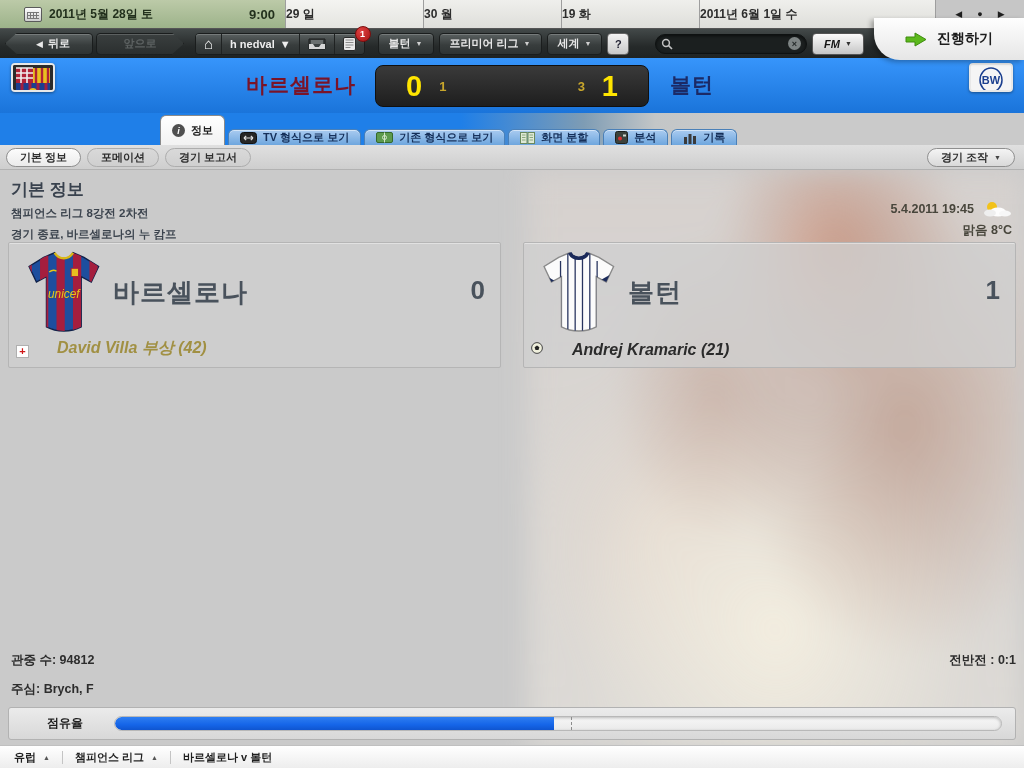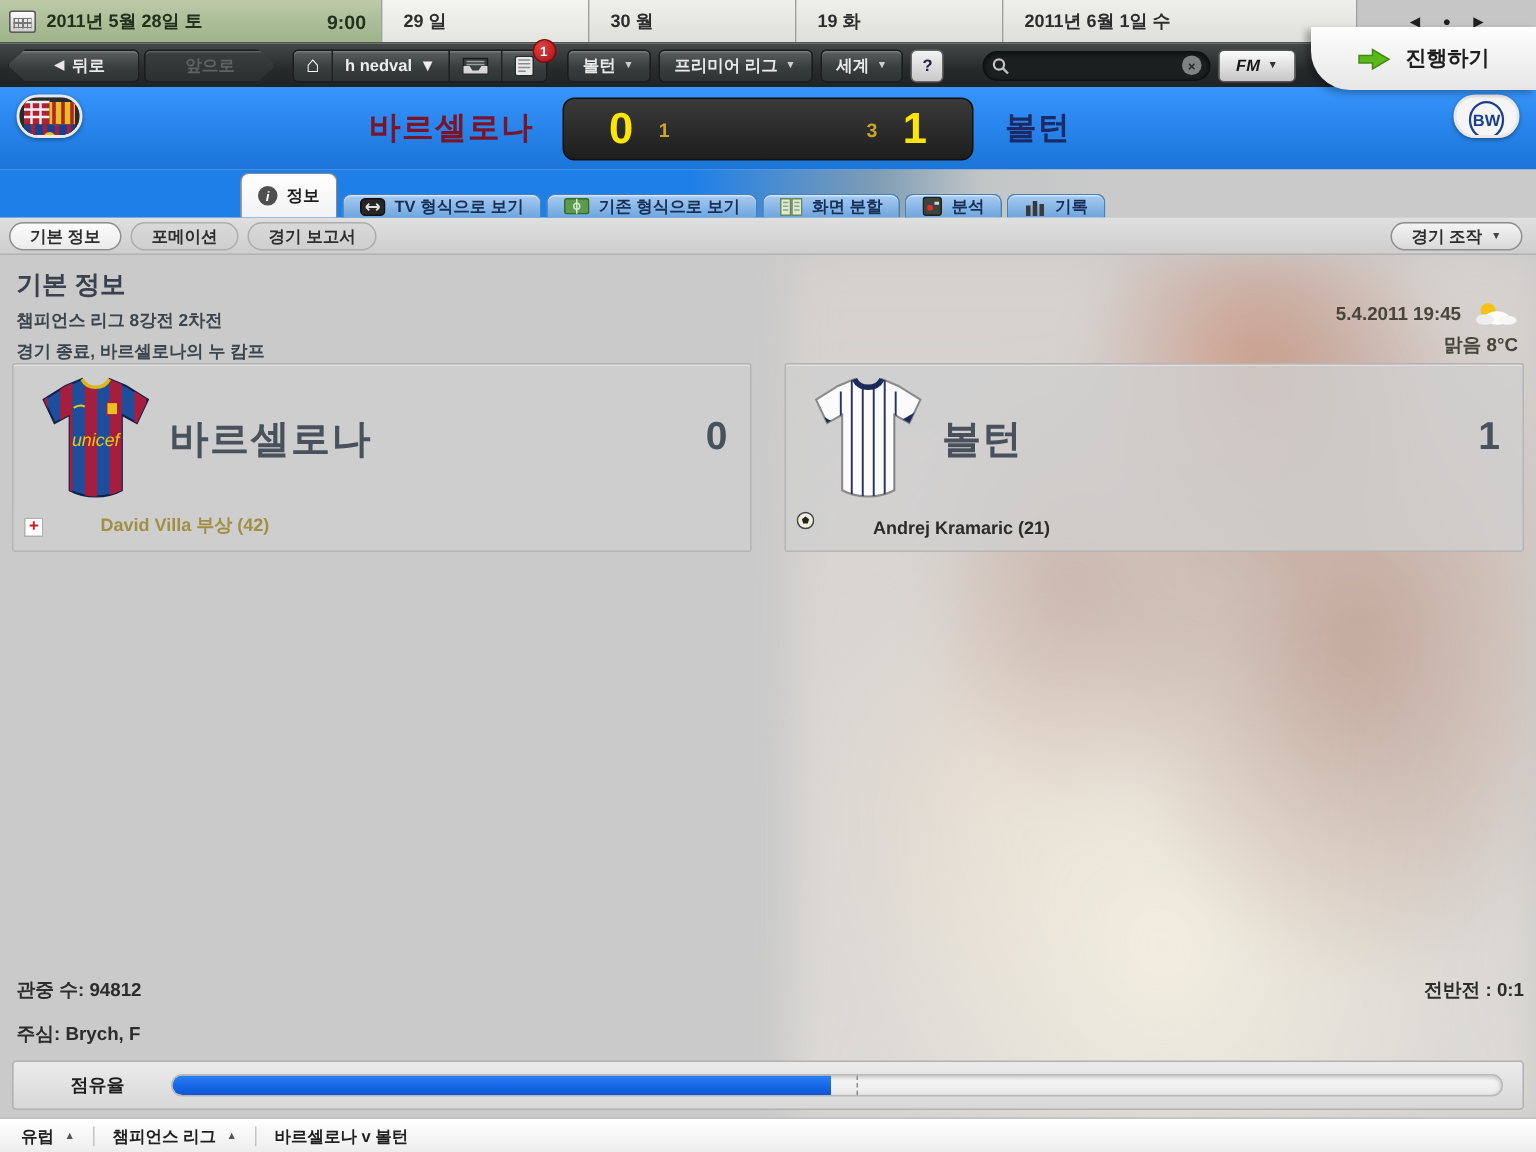--- a/index.html
+++ b/index.html
@@ -4,22 +4,22 @@
 <style>
   html,body{margin:0;padding:0;background:#888;}
   *{box-sizing:border-box;}
   .screen{
     position:relative;width:1024px;height:768px;overflow:hidden;
     font-family:"Liberation Sans","DejaVu Sans",sans-serif;
     background:#cacaca;
   }
   
   .datebar{height:28px;display:flex;background:#c9c9c9;font-size:12px;font-weight:bold;color:#2d2d2d;}
-  .date-cell{display:flex;align-items:center;border-right:1px solid #9e9e9e;background:linear-gradient(#efefec,#dededa);padding-left:14px;}
-  .date-cell.current{width:255px;background:linear-gradient(#bccaa8,#9db38a);color:#22301c;padding-left:6px;gap:7px;}
+  .date-cell{display:flex;align-items:center;border-right:1px solid #9e9e9e;background:linear-gradient(#efefec,#dededa);}
+  .date-cell.current{width:286px;background:linear-gradient(#bccaa8,#9db38a);color:#22301c;padding-left:24px;gap:7px;}
   .date-cell.d1{width:138px;background:linear-gradient(#f4f4f1,#e4e4e0);}
   .date-cell.d2{width:138px;}
   .date-cell.d3{width:138px;}
   .date-cell.d4{width:236px;}
   .cur-time{margin-left:auto;margin-right:10px;font-size:13px;}
   .date-nav{flex:1;display:flex;align-items:center;justify-content:center;gap:15px;background:#c6c6c6;font-size:9px;color:#1e1e1e;}
   .date-nav span{cursor:default;}
   .cal-icon{width:18px;height:15px;background:linear-gradient(#fdfdfd,#cfcfcf);border:1px solid #5a5a5a;border-radius:2px;display:flex;align-items:flex-end;justify-content:center;padding-bottom:2px;}
   .cal-grid{width:12px;height:7px;background:
      repeating-linear-gradient(90deg,#777 0 1px,transparent 1px 3px),
@@ -47,21 +47,21 @@
   .clear-glyph{width:13px;height:13px;border-radius:50%;background:#7e8484;color:#23282
 8;font-size:9px;font-weight:bold;display:flex;align-items:center;justify-content:center;color:#232828;}
   .fm-btn{background:linear-gradient(#fbfbfb,#c6c6c6);color:#161616;border:1px solid #555;width:52px;font-style:italic;margin-right:160px;}
   .fm-btn .dd{color:#333;}
   .continue-panel{position:absolute;right:0;top:-11px;width:150px;height:42px;z-index:5;
     background:linear-gradient(#fefefe,#e6e6e6);border-bottom-left-radius:26px;
     display:flex;align-items:center;justify-content:center;gap:10px;box-shadow:-3px 2px 5px rgba(0,0,0,.3);}
   .continue-label{font-size:14px;font-weight:bold;color:#1d1d1d;}
   
   .match-header{position:relative;height:55px;background:linear-gradient(#3795fb,#1a74da);}
-  .crest{position:absolute;top:5px;width:44px;height:29px;border-radius:17px;border:2px solid #e8e8e8;box-shadow:0 1px 3px rgba(0,0,0,.4);overflow:hidden;}
+  .crest{position:absolute;top:5px;width:44px;height:29px;border-radius:4px;border:2px solid #e8e8e8;box-shadow:0 1px 3px rgba(0,0,0,.4);overflow:hidden;}
   .crest.left{left:11px;background:#222;}
   .crest.right{right:11px;background:#f4f4f4;}
   .hname{position:absolute;left:60px;top:13px;width:296px;text-align:right;font-size:21px;font-weight:bold;color:var(--home-name,#7a1428);letter-spacing:1px;}
   .aname{position:absolute;left:670px;top:13px;font-size:21px;font-weight:bold;color:var(--away-name,#1b2a66);letter-spacing:1px;}
   .score-box{position:absolute;left:375px;top:7px;width:274px;height:42px;border-radius:8px;
     background:linear-gradient(#3a3a3a,#1e1e1e);border:1px solid #101010;display:flex;align-items:center;justify-content:space-between;padding:0 30px;}
   .sgrp{display:flex;align-items:center;gap:17px;}
   .sbig{font-size:29px;font-weight:bold;color:var(--score-yellow,#ffe500);line-height:1;}
   .ssmall{font-size:13px;font-weight:bold;color:var(--agg-yellow,#c8a62c);line-height:1;}
   
@@ -97,21 +97,21 @@
   .meta{position:absolute;right:12px;top:30px;text-align:right;z-index:1;font-size:12.5px;font-weight:bold;color:#48463c;}
   .meta .row1{display:flex;align-items:center;gap:6px;justify-content:flex-end;text-align:right;}
   .meta .row2{margin-top:4px;}
   .panels{position:absolute;left:8px;right:8px;top:72px;height:126px;display:flex;gap:22px;z-index:1;}
   .panel{flex:1;position:relative;background:rgba(207,207,207,.78);border:1px solid #b5b5b5;border-radius:2px;box-shadow:inset 0 1px 0 rgba(255,255,255,.4);}
   .jersey{position:absolute;left:7px;top:7px;}
   .team-name{position:absolute;left:104px;top:32px;font-size:26px;font-weight:bold;color:#49525c;letter-spacing:1px;}
   .team-score{position:absolute;right:15px;top:32px;font-size:26px;font-weight:bold;color:#49525c;}
   .note-icon{position:absolute;left:7px;bottom:9px;}
   .inj{width:13px;height:13px;background:#fff;border:1px solid #b0b0b0;color:#d01818;font-size:11px;font-weight:bold;display:flex;align-items:center;justify-content:center;line-height:1;}
-  .note-text{position:absolute;left:58px;bottom:8px;font-size:12px;font-weight:bold;}
+  .note-text{position:absolute;left:48px;bottom:8px;font-size:16px;font-weight:bold;font-style:italic;}
   .note-home{color:var(--injury-note,#a19043);}
   .note-away{color:#2b2b2b;}
   .attendance{position:absolute;left:11px;top:482px;font-size:12.5px;font-weight:bold;color:#2d2d2d;z-index:1;}
   .referee{position:absolute;left:11px;top:511px;font-size:12.5px;font-weight:bold;color:#2d2d2d;z-index:1;}
   .halftime{position:absolute;right:8px;top:482px;font-size:12.5px;font-weight:bold;color:#2d2d2d;z-index:1;}
   .poss-panel{position:absolute;left:8px;right:8px;top:537px;height:33px;z-index:1;
     background:linear-gradient(#ebebeb,#d8d8d8);border:1px solid #b2b2b2;border-radius:3px;display:flex;align-items:center;}
   .poss-label{padding-left:38px;font-size:12px;font-weight:bold;color:#1e1e1e;width:92px;}
   .poss-track{flex:1;margin:0 13px;height:15px;border-radius:8px;background:linear-gradient(#f7f7f7,#eaeaea);
     border:1px solid #b8b8b8;box-shadow:inset 0 1px 3px rgba(0,0,0,.25);position:relative;overflow:hidden;}

